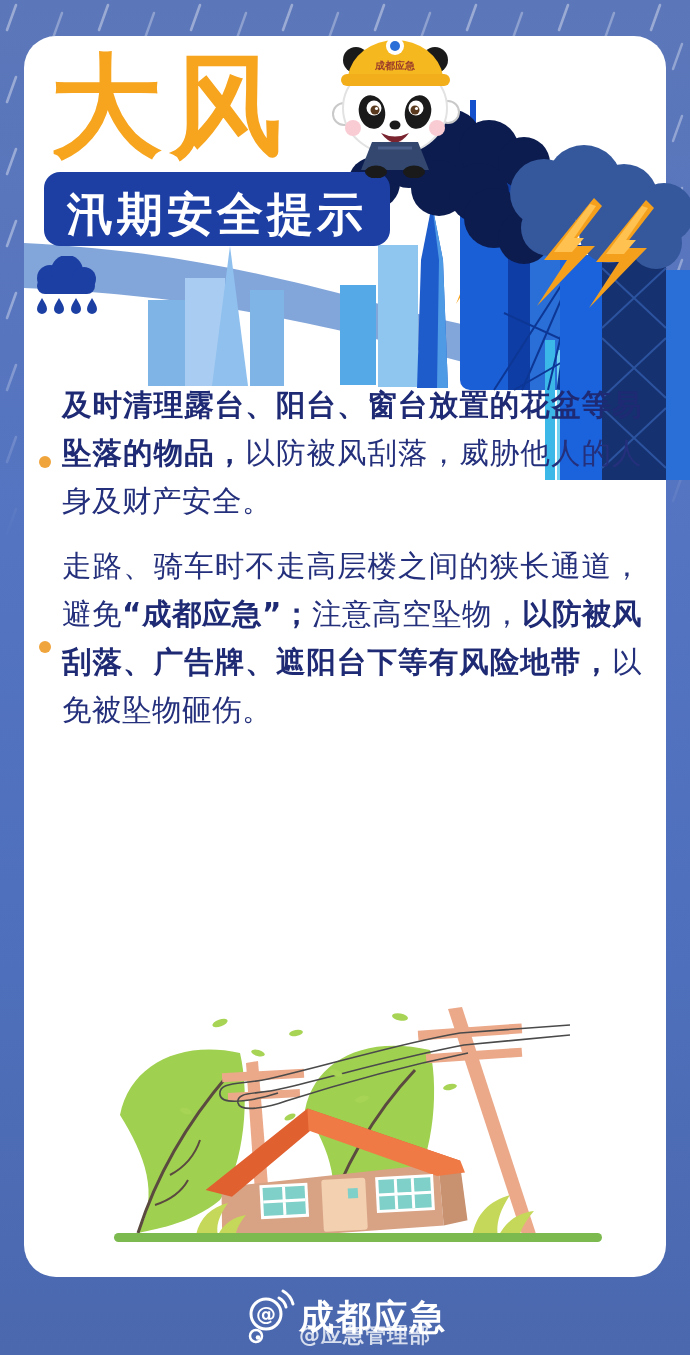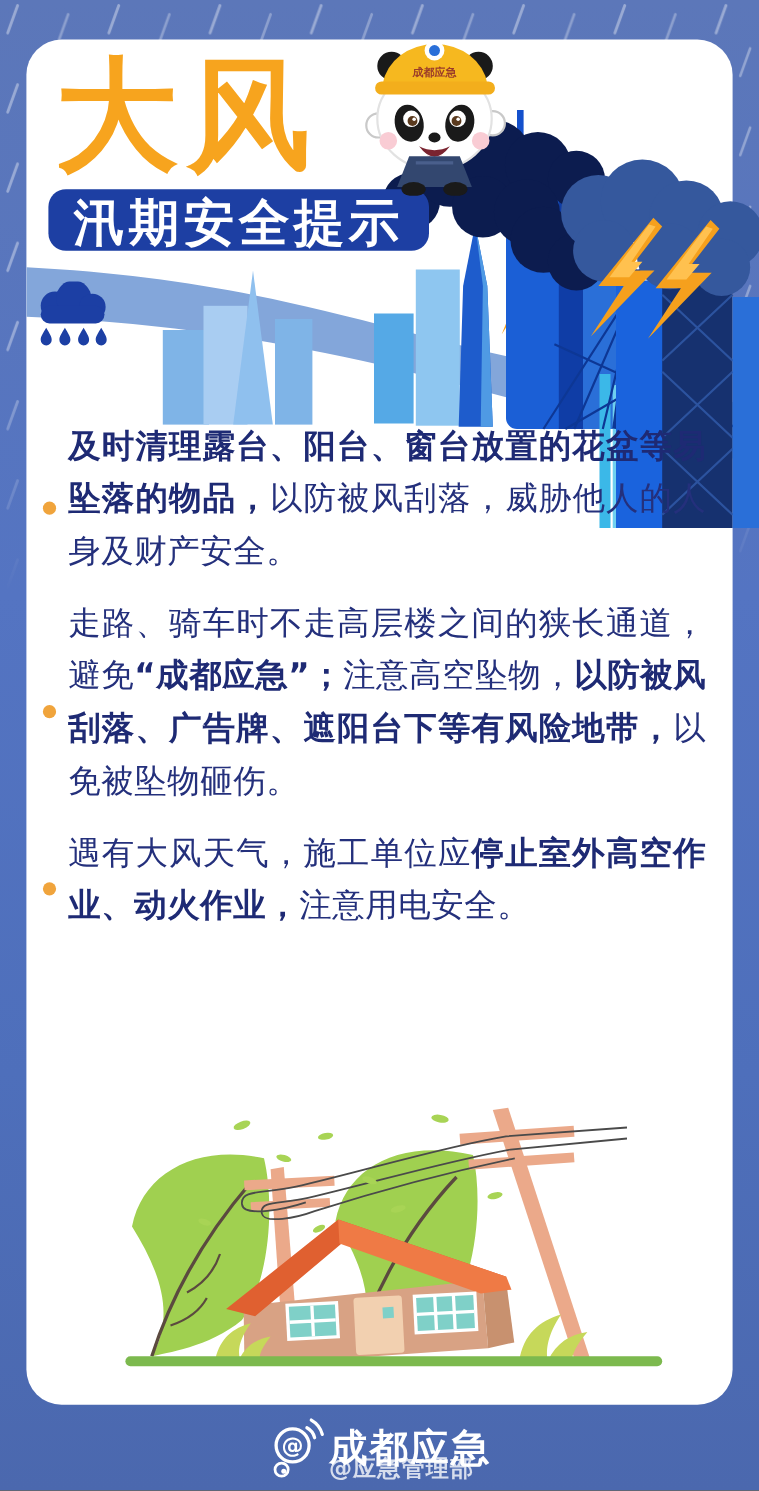--- a/index.html
+++ b/index.html
@@ -19,23 +19,23 @@
     background:#ffffff; border-radius:32px; z-index:2;
   }
   .hero{ left:24px; top:88px; width:666px; height:392px; z-index:3; }
   .house{ left:100px; top:995px; width:520px; height:252px; z-index:3; }
   .main-title{
     left:50px; top:50px; z-index:4;
     font-size:112px; line-height:1.0; font-weight:900; letter-spacing:8px;
     color:#f7a41e;
   }
   .subtitle-badge{
-    left:44px; top:172px; width:346px; height:56px; z-index:4;
+    left:44px; top:172px; width:346px; height:74px; z-index:4;
     background:#1d3fa3; border-radius:16px;
-    display:flex; align-items:flex-start; justify-content:center;
+    display:flex; align-items:flex-end; justify-content:center;
   }
   .subtitle-badge span{
     color:#ffffff; font-size:46px; font-weight:700; letter-spacing:4px;
   }
   .mascot{ left:328px; top:20px; width:135px; height:158px; z-index:5; }
   .cloud-icon{ left:26px; top:256px; width:78px; height:66px; z-index:4; }
   .tips{
     left:38px; top:381px; width:606px; z-index:4;
     display:flex; flex-direction:column;
   }
@@ -199,24 +199,20 @@
 
   <div class="abs tips">
       <div class="tip-item">
         <span class="tip-dot"></span>
         <p class="tip-text"><span class="seg seg-bold">及时清理露台、阳台、窗台放置的花盆等易坠落的物品，</span><span class="seg">以防被风刮落，威胁他人的人身及财产安全。</span></p>
       </div>
       <div class="tip-item">
         <span class="tip-dot"></span>
         <p class="tip-text"><span class="seg">走路、骑车时不走高层楼之间的狭长通道，避免</span><span class="seg seg-bold">“成都应急”；</span><span class="seg">注意高空坠物，</span><span class="seg seg-bold">以防被风刮落、广告牌、遮阳台下等有风险地带，</span><span class="seg">以免被坠物砸伤。</span></p>
       </div>
-      <div class="tip-item">
-        <span class="tip-dot"></span>
-        <p class="tip-text"><span class="seg">遇有大风天气，施工单位应</span><span class="seg seg-bold">停止室外高空作业、动火作业，</span><span class="seg">注意用电安全。</span></p>
-      </div>
     </div>
 
   <svg class="abs house" viewBox="0 0 520 252">
 
     <path d="M20,120 C30,70 80,45 140,58 C150,100 145,170 120,205 C90,230 50,235 38,238 C60,200 45,160 20,120 Z" fill="#a0d050"></path>
     <path d="M38,238 C55,185 85,130 128,80" stroke="#5b4a3f" stroke-width="3" fill="none"></path>
     <path d="M70,180 C85,172 95,160 100,145 M55,210 C70,205 82,196 88,185" stroke="#5b4a3f" stroke-width="2" fill="none"></path>
 
     <g>
       <polygon points="146,68 158,66 172,240 158,240" fill="#eba98a"></polygon>

